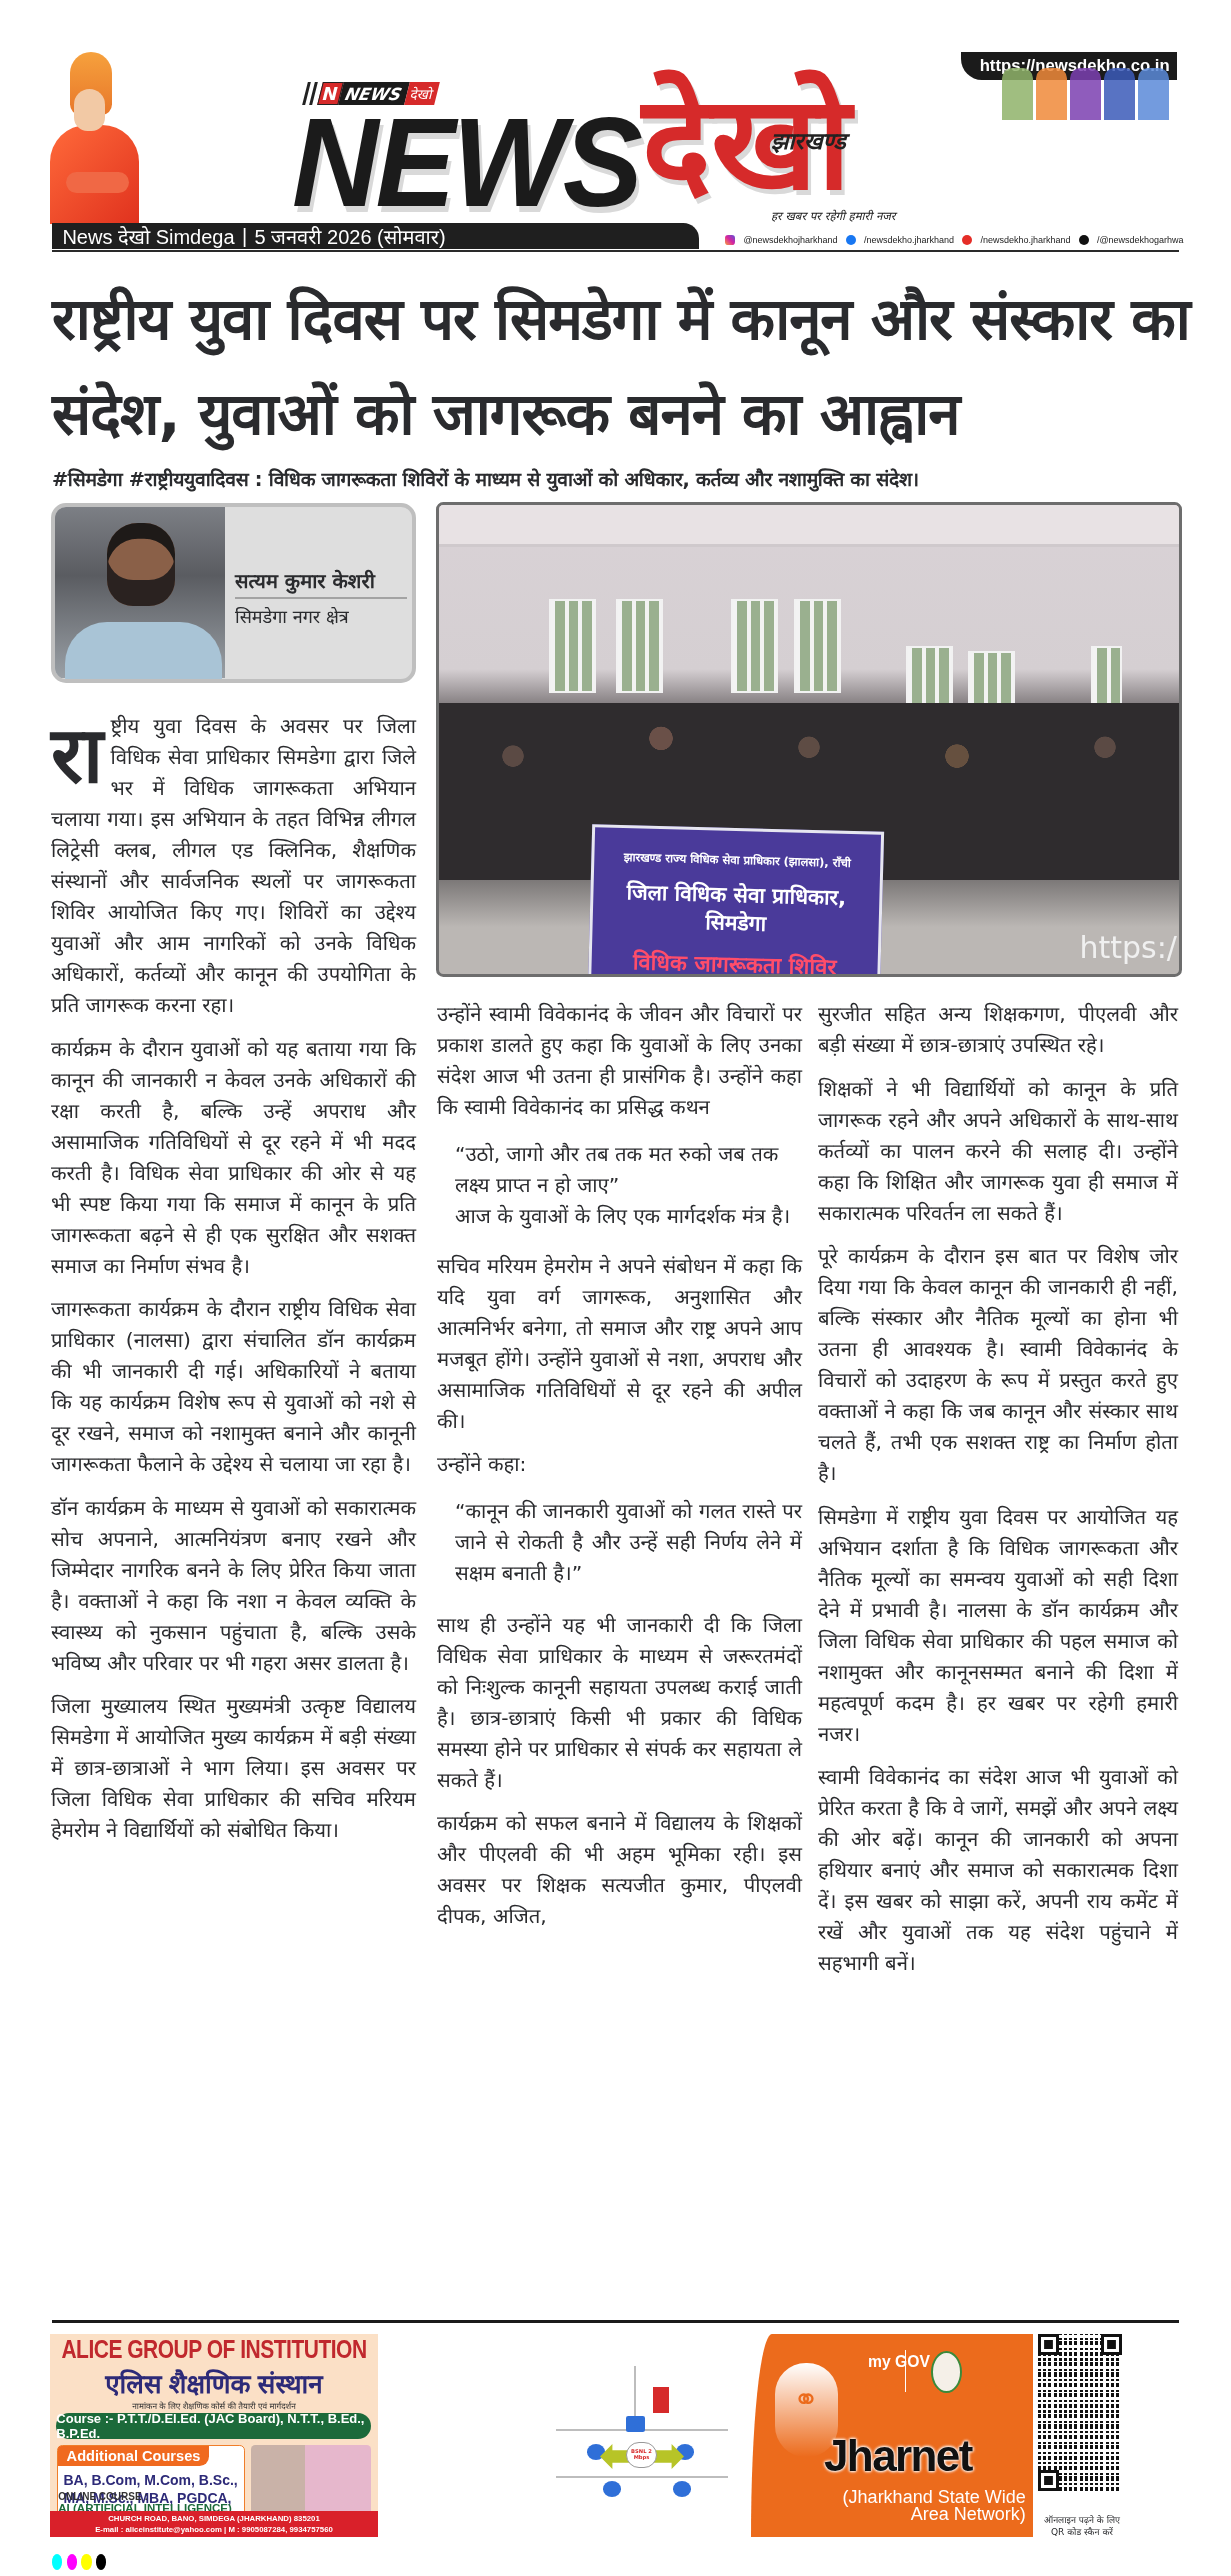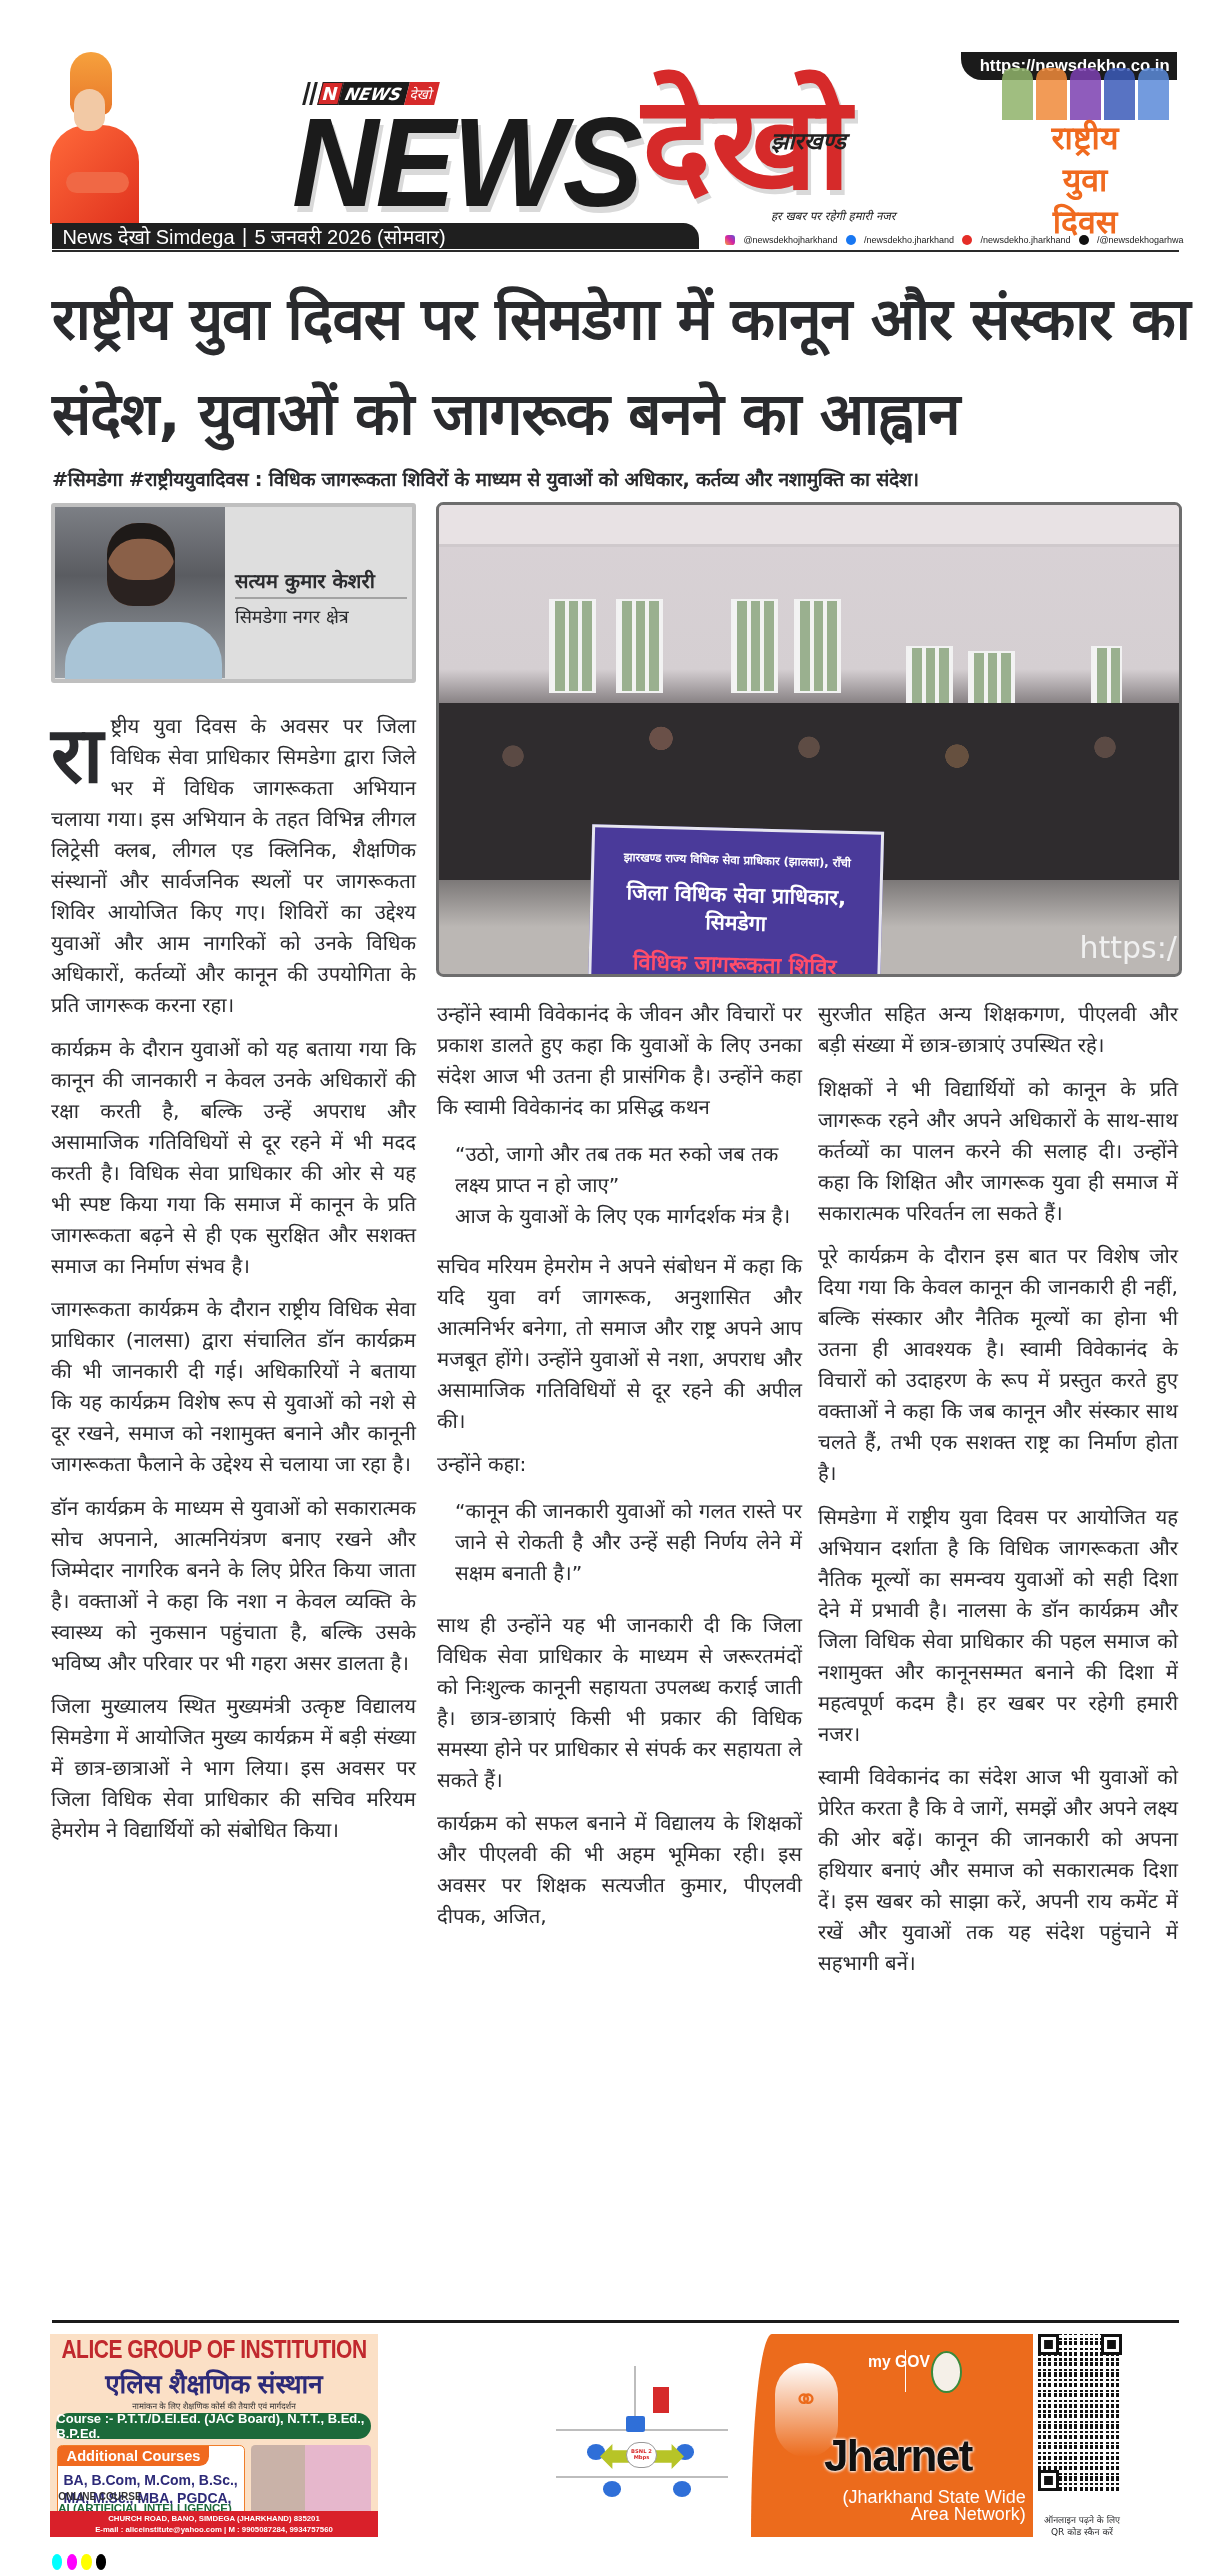--- a/index.html
+++ b/index.html
@@ -38,21 +38,21 @@
   .url-box { position: absolute; left: 961px; top: 52px; width: 216px; height: 28px; background: #1b1b1b; color: #fff; font-family: "Liberation Sans", sans-serif; font-weight: bold; font-size: 16.7px; border-bottom-left-radius: 21px; display: flex; align-items: center; justify-content: flex-end; padding-right: 7.3px; }
   .youth-figs { position: absolute; left: 1002px; top: 68px; width: 167px; height: 52px; display: flex; gap: 3.1px; }
   .youth-figs span { flex: 1; border-radius: 10.4px 10.4px 0 0; opacity: 0.85; }
   .yuva-badge { position: absolute; left: 1012px; top: 117px; width: 146px; text-align: center; color: #f06a1f; font-weight: bold; font-size: 32px; line-height: 42px; }
 
   
   .headline { position: absolute; left: 52px; top: 272px; width: 1148px; font-weight: bold; font-size: 58px; line-height: 95px; color: #2a2b2e; letter-spacing: -1px; }
   .subhead { position: absolute; left: 52px; top: 465px; width: 1148px; font-weight: bold; font-size: 19.3px; color: #2a2b2e; letter-spacing: -0.3px; }
 
   
-  .author-card { position: absolute; left: 51px; top: 503px; width: 365px; height: 180px; border: 4.7px solid #bfbfbf; border-radius: 3px; background: #dedede; overflow: hidden; }
+  .author-card { position: absolute; left: 51px; top: 503px; width: 365px; height: 180px; border: 4.7px solid #bfbfbf; border-radius: 15px; background: #dedede; overflow: hidden; }
   .author-photo { position: absolute; left: 0; top: 0; width: 170px; height: 171px; background: linear-gradient(180deg, #7c7f85 0%, #5a5c61 40%, #9aa0a6 100%); }
   .author-photo .head { position: absolute; left: 52px; top: 15.7px; width: 68px; height: 83px; background: #8a6048; border-radius: 31px 31px 26px 26px; box-shadow: inset 0 -26px 0 #2a2220, inset 0 15.7px 0 #1e1a18; }
   .author-photo .shirt { position: absolute; left: 10.4px; top: 115px; width: 157px; height: 57px; background: #a9c4d6; border-radius: 42px 42px 0 0; }
   .author-name { position: absolute; left: 180px; top: 60px; font-weight: bold; font-size: 20px; color: #2a2b2e; }
   .author-rule { position: absolute; left: 180px; top: 90px; width: 172px; height: 1.6px; background: #a3a3a3; }
   .author-area { position: absolute; left: 180px; top: 97px; font-size: 18px; color: #2a2b2e; }
 
   
   .hero-photo { position: absolute; left: 436px; top: 502px; width: 746px; height: 475px; border: 3.1px solid #6d6d6d; border-radius: 7.3px; overflow: hidden; background: linear-gradient(180deg, #d9d2d6 0%, #d5cfd2 35%, #4a4446 48%, #3d3a3c 70%, #bbb7b4 90%); }
   .hero-photo .ceiling { position: absolute; left: 0; top: 0; width: 100%; height: 42px; background: #e8e2e4; border-bottom: 3.1px solid #cfc9cc; }
@@ -136,25 +136,20 @@
   <div class="logo-state">झारखण्ड</div>
   <div class="logo-slogan">हर खबर पर रहेगी हमारी नजर</div>
 
   <div class="url-box">https://newsdekho.co.in</div>
   <div class="youth-figs">
     <span style="background:#8fb36a"></span>
       <span style="background:#f08a3a"></span>
       <span style="background:#7b3fb0"></span>
       <span style="background:#3b5bb8"></span>
       <span style="background:#5a8ad8"></span>
-  </div>
-  <div class="yuva-badge">
-    <div>राष्ट्रीय</div>
-    <div>युवा</div>
-    <div>दिवस</div>
   </div>
 
   <div class="dateline">
     <span>News देखो Simdega</span>
     <span class="sep">|</span>
     <span>5 जनवरी 2026 (सोमवार)</span>
   </div>
 
   <div class="social-row">
     <span class="ico ig"></span>

